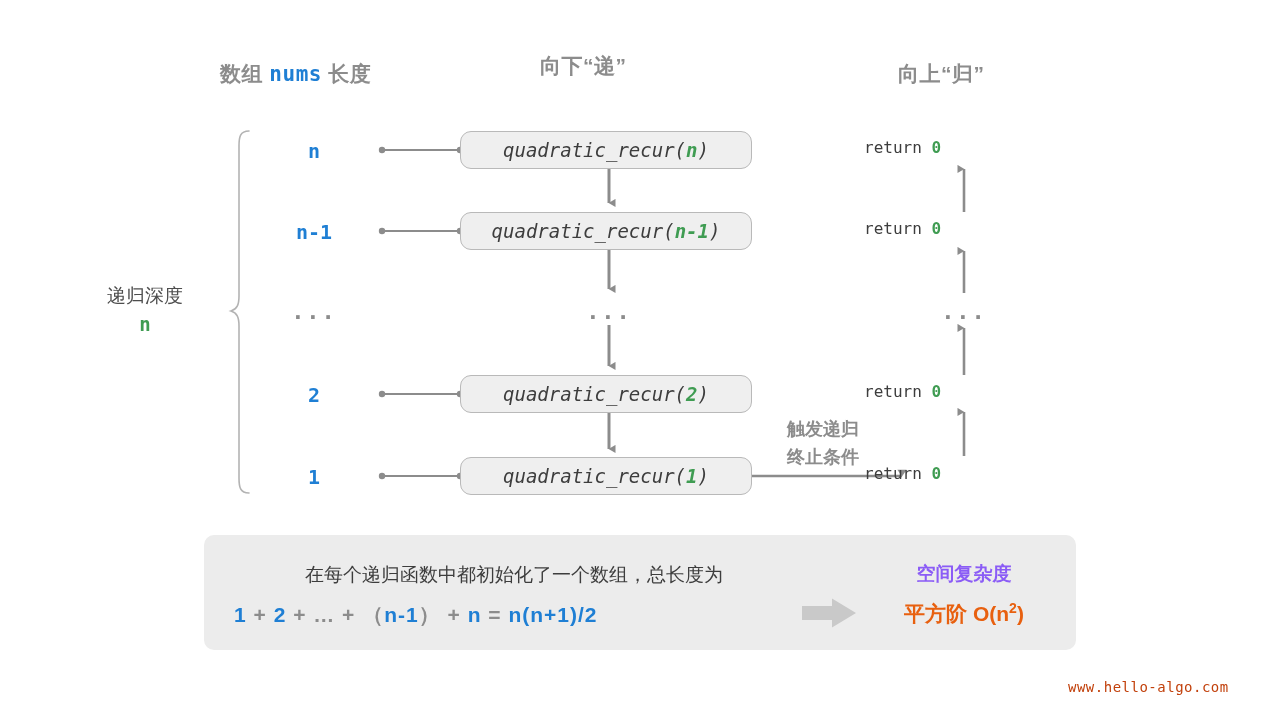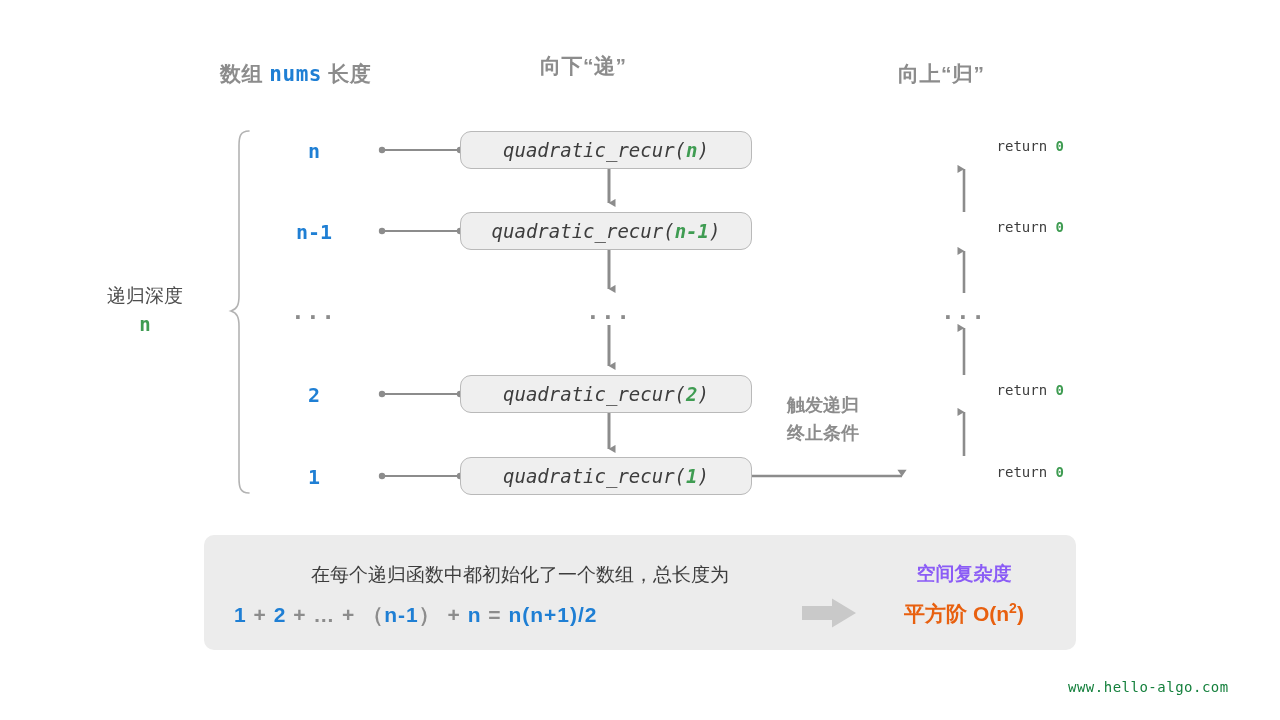--- a/index.html
+++ b/index.html
@@ -81,24 +81,24 @@
     font-style: italic;
   }
   .fnbox .arg {
     color: #3f9c52;
     font-weight: bold;
   }
 
   
   .ret {
     font-family: "DejaVu Sans Mono", "Liberation Mono", monospace;
-    font-size: 14px;
+    font-size: 16px;
     color: #3d3d3d;
     white-space: nowrap;
-    text-align: right;
+    text-align: left;
     width: 200px;
   }
   .ret .zero {
     color: #3f9c52;
     font-weight: bold;
   }
 
   
   .dots {
     font-family: "DejaVu Sans Mono", "Liberation Mono", monospace;
@@ -157,21 +157,21 @@
     color: #e8600f;
     white-space: nowrap;
     text-align: center;
   }
   .info-result sup { font-size: 14px; }
 
   
   .watermark {
     font-family: "DejaVu Sans Mono", "Liberation Mono", monospace;
     font-size: 14px;
-    color: #15803d;
+    color: #c2410c;
     white-space: nowrap;
     letter-spacing: 0.5px;
   }
 
   svg.overlay {
     position: absolute;
     left: 0; top: 0;
     width: 1280px;
     height: 720px;
     pointer-events: none;
@@ -282,27 +282,27 @@
   <div class="abs ret" style="left:864px; top:382px;"><span>return </span><span class="zero">0</span></div>
 
   <div class="abs size-val" style="left:254px; top:465px;">1</div>
   <div class="abs fnbox" style="left:460px; top:457px; width:292px;">
       <span>quadratic_recur(</span>
       <span class="arg">1</span>
       <span>)</span>
     </div>
   <div class="abs ret" style="left:864px; top:464px;"><span>return </span><span class="zero">0</span></div>
 
-  <div class="abs note" style="left:758px; top:392px; width:130px;text-align:center;">
+  <div class="abs note" style="left:758px; top:416px; width:130px;text-align:center;">
     <div>触发递归</div>
     <div>终止条件</div>
   </div>
 
   <div class="abs infobox" style="left:204px; top:535px; width:872px; height:115px;">
-    <div class="abs info-line1" style="left:36px; top:27px; width:560px;">在每个递归函数中都初始化了一个数组，总长度为</div>
+    <div class="abs info-line1" style="left:30px; top:27px; width:560px;">在每个递归函数中都初始化了一个数组，总长度为</div>
     <div class="abs info-formula" style="left:30px; top:66px; width:560px;"><span class="b">1</span><span> + </span><span class="b">2</span><span> + … + （</span><span class="b">n-1</span><span>） + </span><span class="b">n</span><span> = </span><span class="b">n(n+1)/2</span></div>
 
     <svg class="abs" style="left:598px; top:63px;" width="56" height="30" viewBox="0 0 56 30">
       <path d="M0,8 L30,8 L30,0.5 L54,15 L30,29.5 L30,22 L0,22 Z" fill="#c9c9c9"></path>
     </svg>
 
     <div class="abs info-title" style="left:660px; top:26px; width:200px;">空间复杂度</div>
     <div class="abs info-result" style="left:660px; top:65px; width:200px;"><span>平方阶  O(n</span><sup>2</sup><span>)</span></div>
   </div>
 

